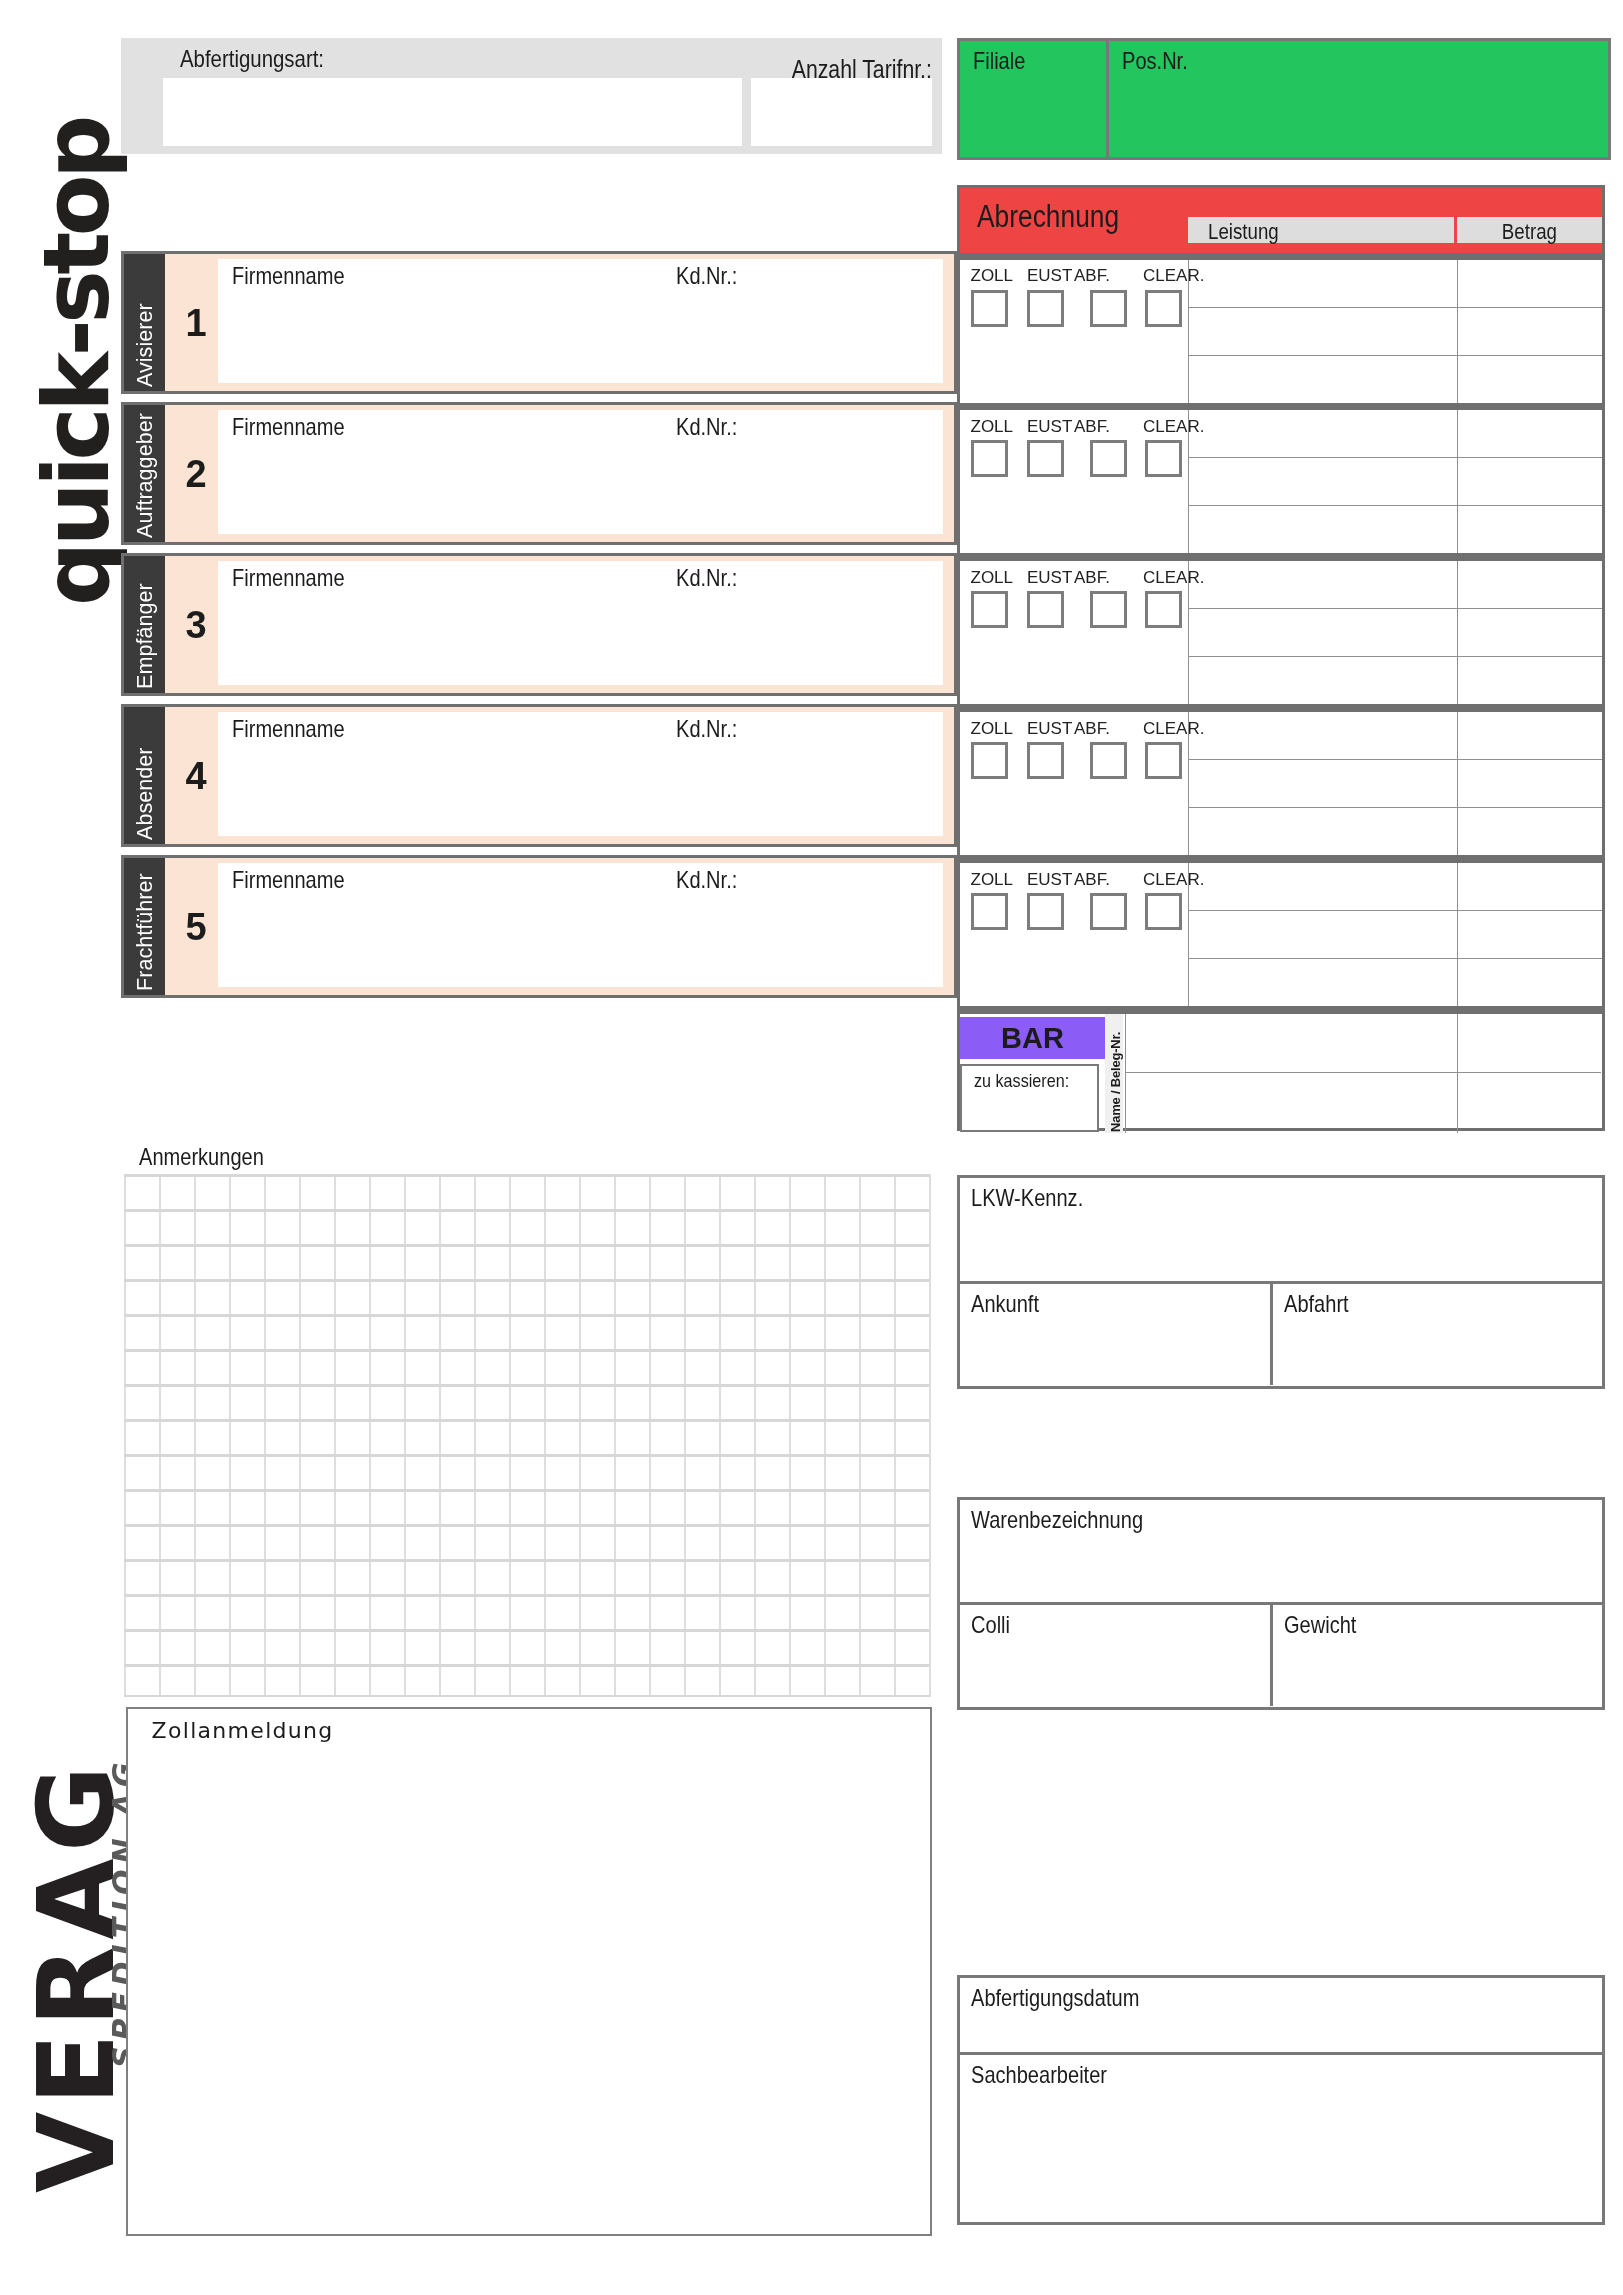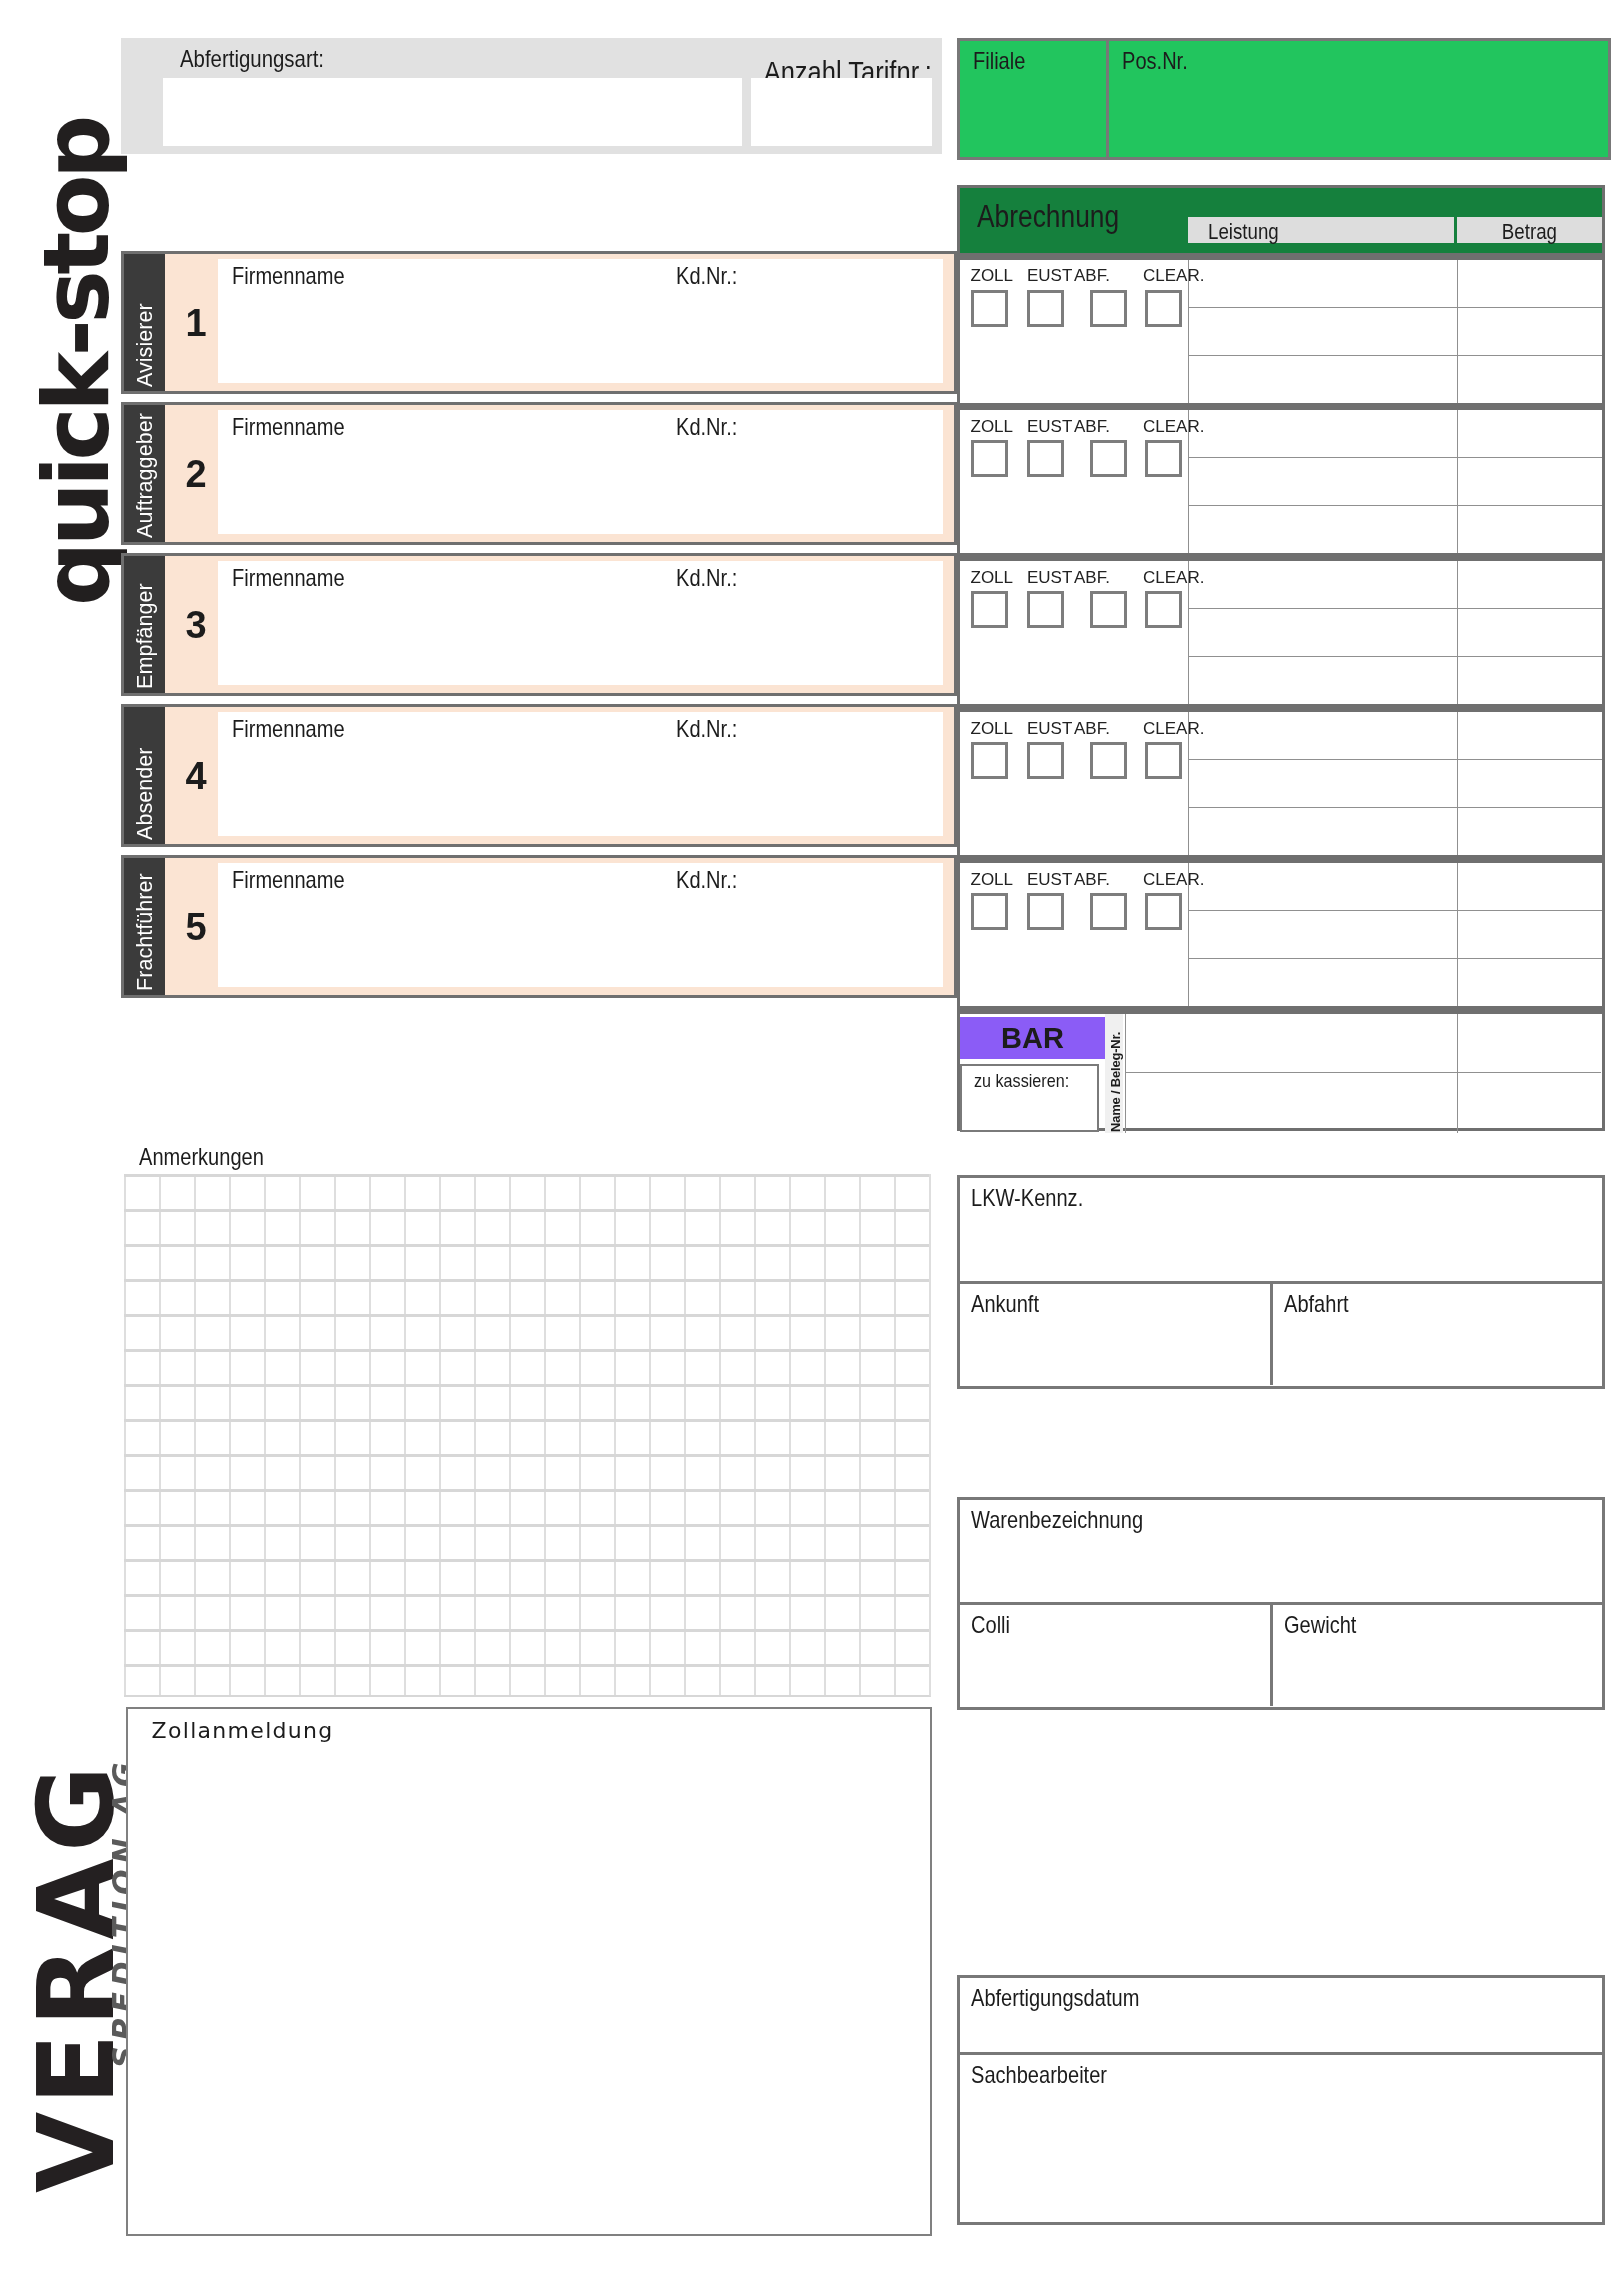--- a/index.html
+++ b/index.html
@@ -15,21 +15,21 @@
   .logo-qs{left:23.6px;top:606px;font-family:"DejaVu Sans",sans-serif;font-weight:900;
            font-size:90px;letter-spacing:-4.6px;color:#221f1f;}
   .logo-verag{left:15.7px;top:2193px;font-family:"DejaVu Sans",sans-serif;font-weight:900;
            font-size:105px;letter-spacing:6.5px;color:#242021;}
   .logo-sped{left:106px;top:2068px;font-family:"DejaVu Sans",sans-serif;font-weight:700;
            font-style:italic;font-size:30px;letter-spacing:5.9px;color:#5a5a5a;}
 
   
   .toppanel{position:absolute;left:121px;top:38px;width:821px;height:116px;background:#e1e1e1;}
   .abf-lab{position:absolute;left:59px;top:6.5px;font-size:24px;}
-  .anz-lab{position:absolute;right:10.5px;top:17px;font-size:30px;}
+  .anz-lab{position:absolute;right:10.5px;top:17px;font-size:25px;}
   .inbox{position:absolute;background:#fff;}
   .abox{left:42px;top:40px;width:579px;height:68px;}
   .tbox{left:630px;top:40px;width:181px;height:68px;}
 
   .filbox{position:absolute;left:957px;top:38px;width:648px;height:116px;
           border:3.3px solid #787878;background:#22c55e;display:flex;}
   .fcell{position:relative;height:100%;}
   .f1{width:146px;border-right:3.3px solid #787878;}
   .f2{flex:1;}
   .fcell .lab{position:absolute;left:13px;top:6.5px;font-size:23.6px;}
@@ -43,21 +43,21 @@
   .pnum{position:absolute;left:51px;top:50%;transform:translateY(-50%);width:42px;
         text-align:center;font-size:38px;font-weight:800;}
   .fields{position:absolute;left:94px;top:5.2px;width:725px;height:124px;background:#fff;}
   .fn-lab{position:absolute;left:14.4px;top:3.9px;font-size:23.6px;}
   .kd-lab{position:absolute;left:458px;top:3.9px;font-size:23.6px;}
 
   
   .abr{position:absolute;left:957px;top:185px;width:648px;height:946px;
        border:3.3px solid #6f6f6f;box-sizing:border-box;background:#fff;
        display:flex;flex-direction:column;}
-  .abr-head{position:relative;height:65px;background:#15803d;flex:0 0 auto;}
+  .abr-head{position:relative;height:65px;background:#ef4444;flex:0 0 auto;}
   .abr-title{position:absolute;left:17px;top:10.5px;font-size:31px;}
   .hcell{position:absolute;top:29.4px;height:25.5px;background:#dddddd;}
   .hl{left:228px;width:266px;}
   .hl .lab{position:absolute;left:19.6px;top:2px;font-size:22px;}
   .hb{left:497px;width:145px;text-align:center;}
   .hb .lab{position:relative;top:2px;font-size:22px;}
   .sep{height:7.9px;background:#6f6f6f;flex:0 0 auto;}
   .s10{height:6.5px;}
   .absec{position:relative;height:143px;flex:0 0 auto;}
   .cbl{position:absolute;top:6.5px;font-size:17px;color:#222;}

